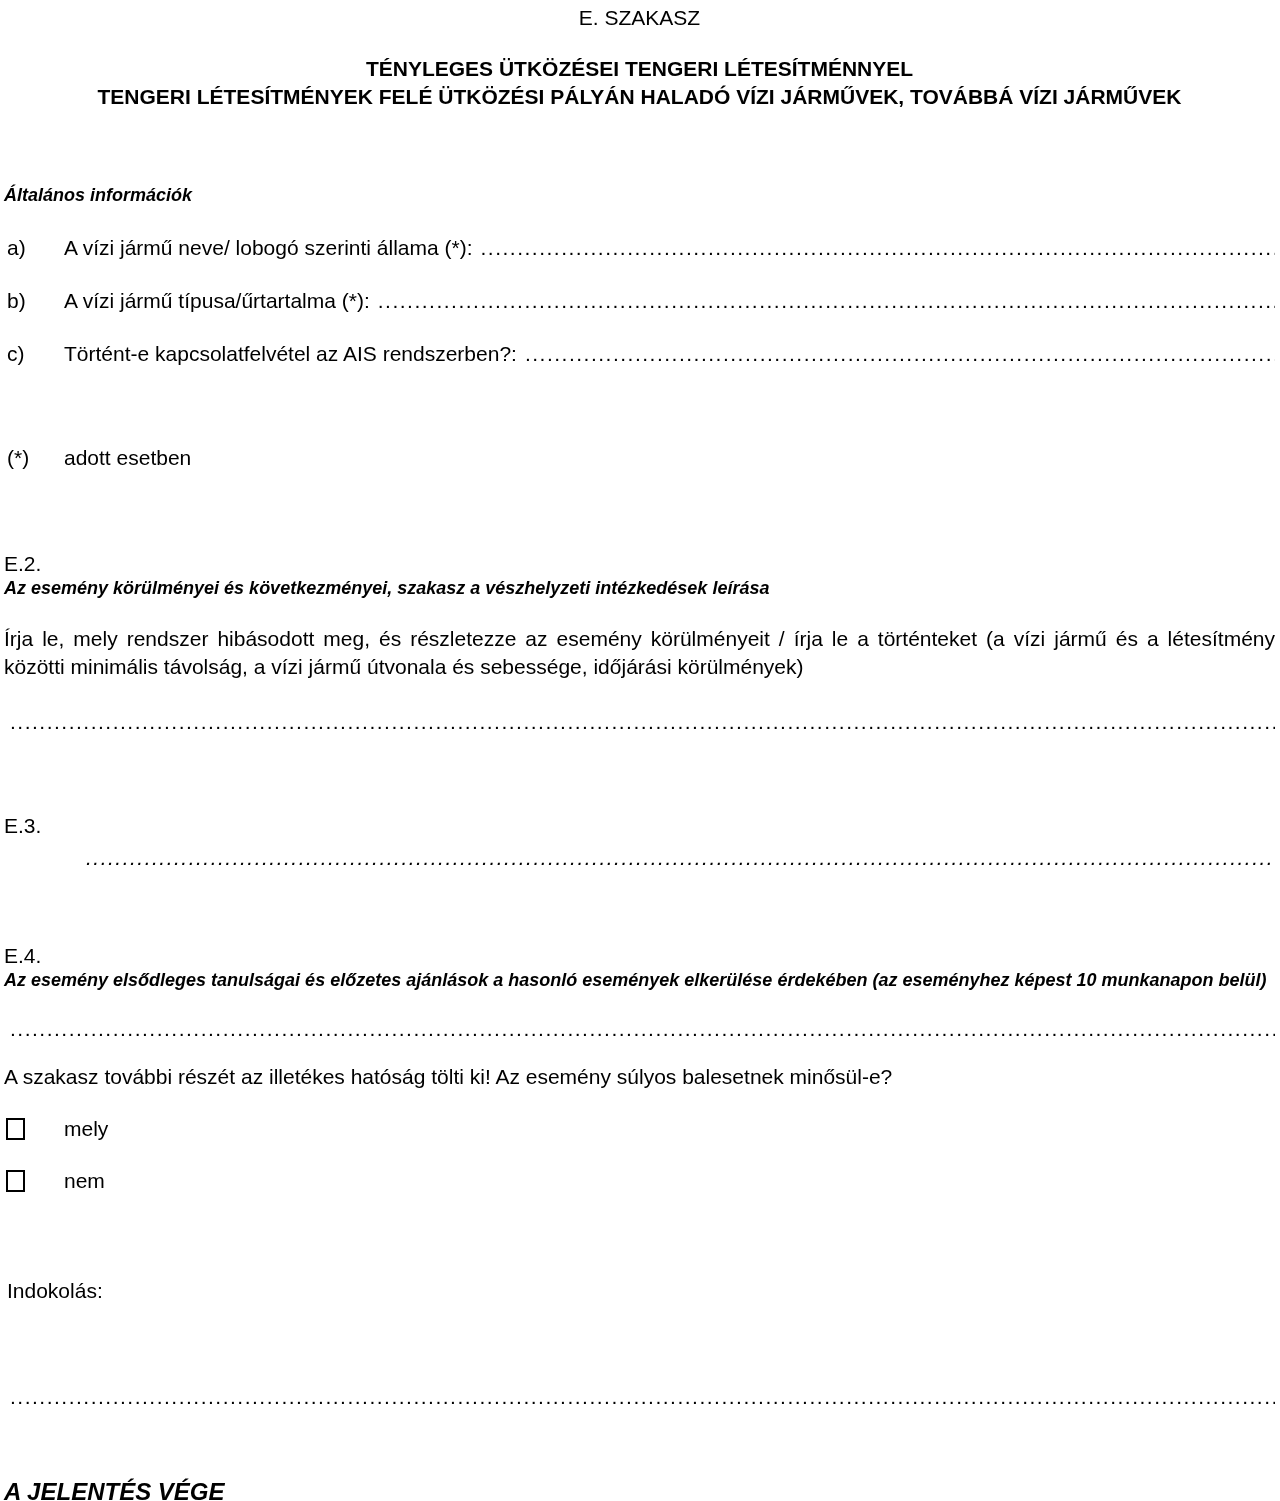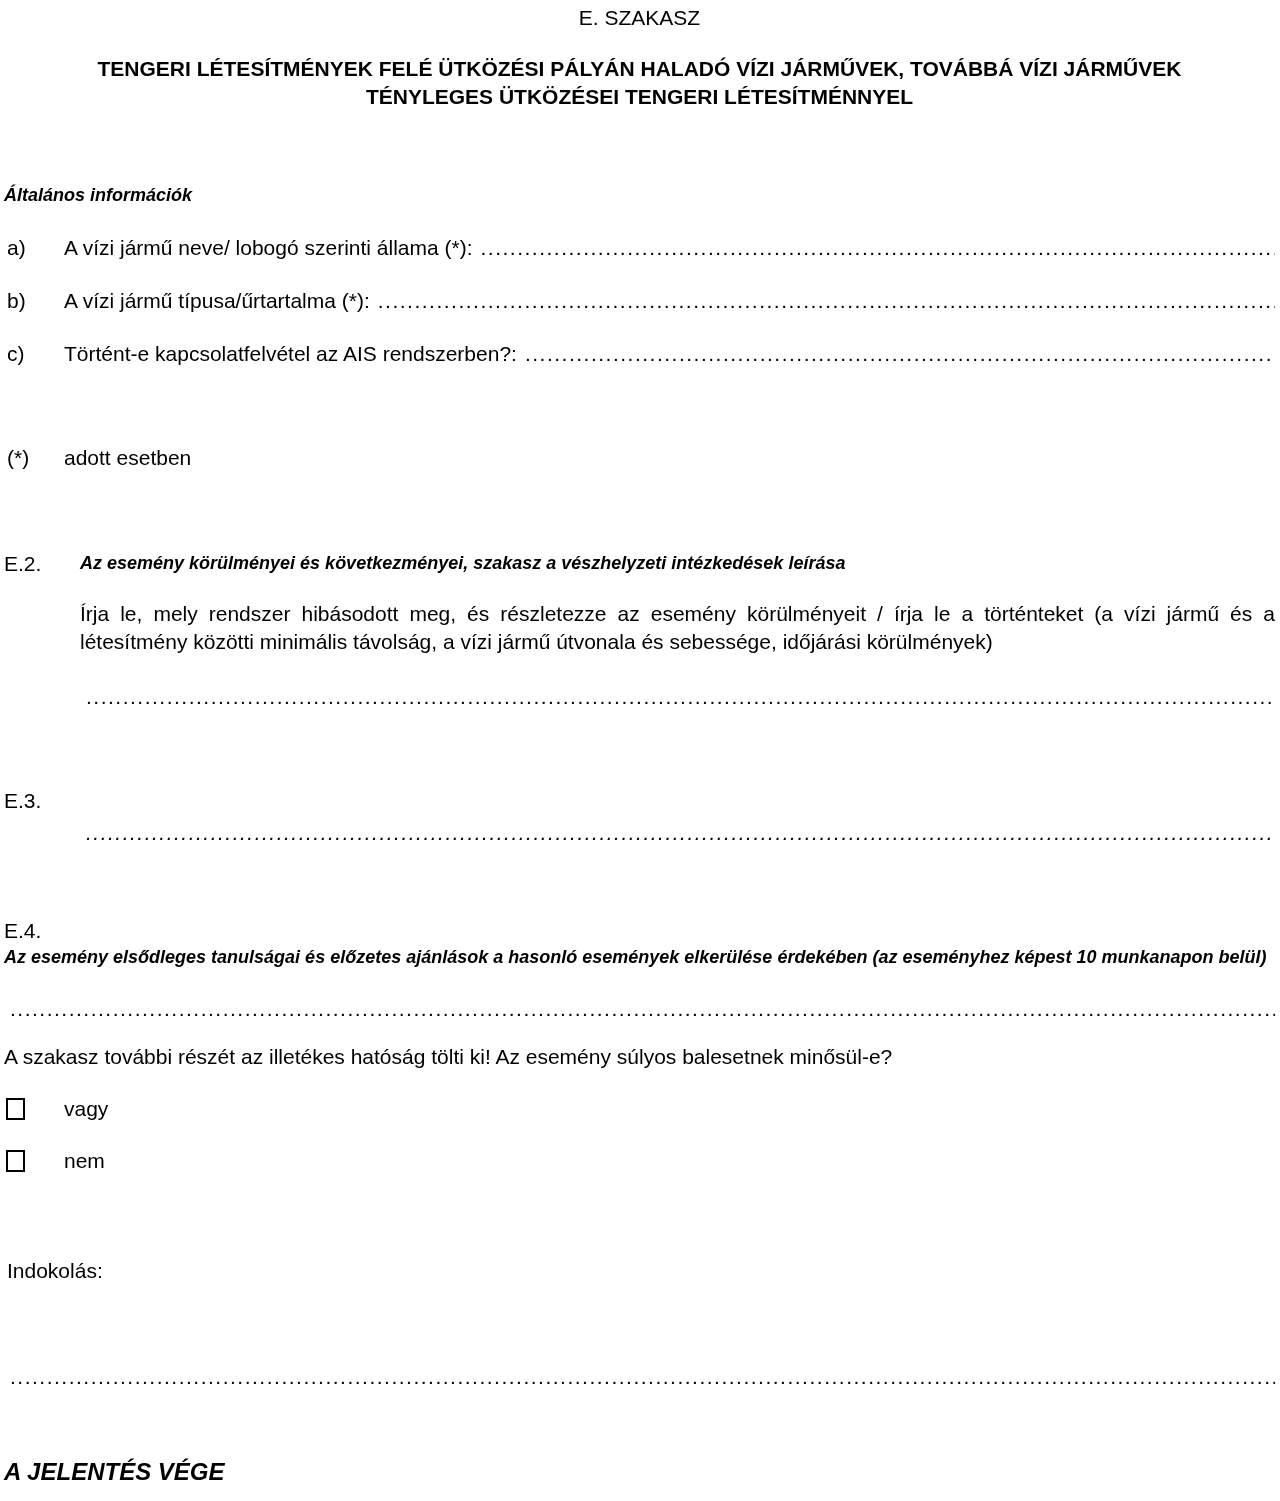--- a/index.html
+++ b/index.html
@@ -40,24 +40,24 @@
     font-size: 21px;
     line-height: 25px;
   }
   .sec-body { flex: 1; min-width: 0; }
   .sec-heading {
     font-weight: bold;
     font-style: italic;
     font-size: 18px;
     line-height: 25px;
   }
-  .sec-heading.two-line { line-height: 29px; }
+  .sec-heading.two-line { line-height: 24px; }
 
   .sec-e1 { margin-top: 72px; }
-  .sec-e2 { margin-top: 80px; }
+  .sec-e2 { margin-top: 80px; flex-direction: column; }
   .sec-e3 { margin-top: 78px; }
   .sec-e4 { margin-top: 72px; flex-direction: column; }
 
   .item-row {
     display: flex;
     align-items: baseline;
     margin-top: 27px;
     line-height: 26px;
     white-space: nowrap;
   }
@@ -141,22 +141,22 @@
   }
 </style>
 </head>
 <body>
 
 <div class="page">
 
   <div class="center-head">E. SZAKASZ</div>
 
   <div class="center-title">
+    <div>TÉNYLEGES ÜTKÖZÉSEI TENGERI LÉTESÍTMÉNNYEL</div>
     <div>TENGERI LÉTESÍTMÉNYEK FELÉ ÜTKÖZÉSI PÁLYÁN HALADÓ VÍZI JÁRMŰVEK, TOVÁBBÁ VÍZI JÁRMŰVEK</div>
-    <div>TÉNYLEGES ÜTKÖZÉSEI TENGERI LÉTESÍTMÉNNYEL</div>
   </div>
 
   <div class="section sec-e1">
     <div class="sec-body">
       <div class="sec-heading">Általános információk</div>
 
       <div class="item-row">
         <span class="item-letter">a)</span>
         <span class="item-label">A vízi jármű neve/ lobogó szerinti állama (*):</span>
         <span class="leader">.........................................................................................................................................................................................................................................................................................................................</span>
@@ -200,21 +200,21 @@
   <div class="section sec-e4">
     <div class="sec-num">E.4.</div>
     <div class="sec-body">
       <div class="sec-heading two-line">Az esemény elsődleges tanulságai és előzetes ajánlások a hasonló események elkerülése érdekében (az eseményhez képest 10 munkanapon belül)</div>
       <div class="dotted-line after-e4">.........................................................................................................................................................................................................................................................................................................................</div>
 
       <div class="authority-note">A szakasz további részét az illetékes hatóság tölti ki! Az esemény súlyos balesetnek minősül-e?</div>
 
       <div class="checkbox-row">
         <span class="checkbox"></span>
-        <span class="checkbox-label">vagy</span>
+        <span class="checkbox-label">mely</span>
       </div>
 
       <div class="checkbox-row">
         <span class="checkbox"></span>
         <span class="checkbox-label">nem</span>
       </div>
 
       <div class="justification-label">Indokolás:</div>
 
       <div class="dotted-line final-dotted">.........................................................................................................................................................................................................................................................................................................................</div>

